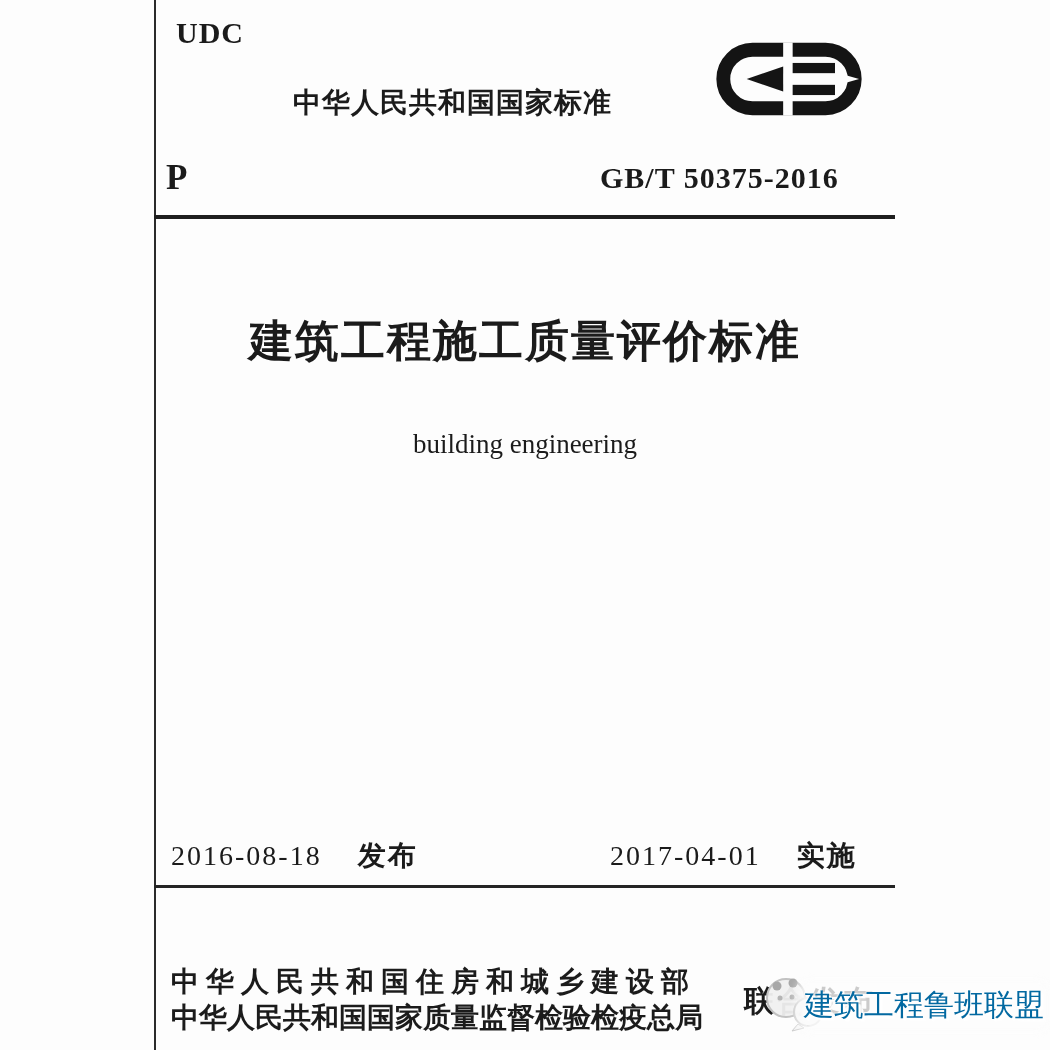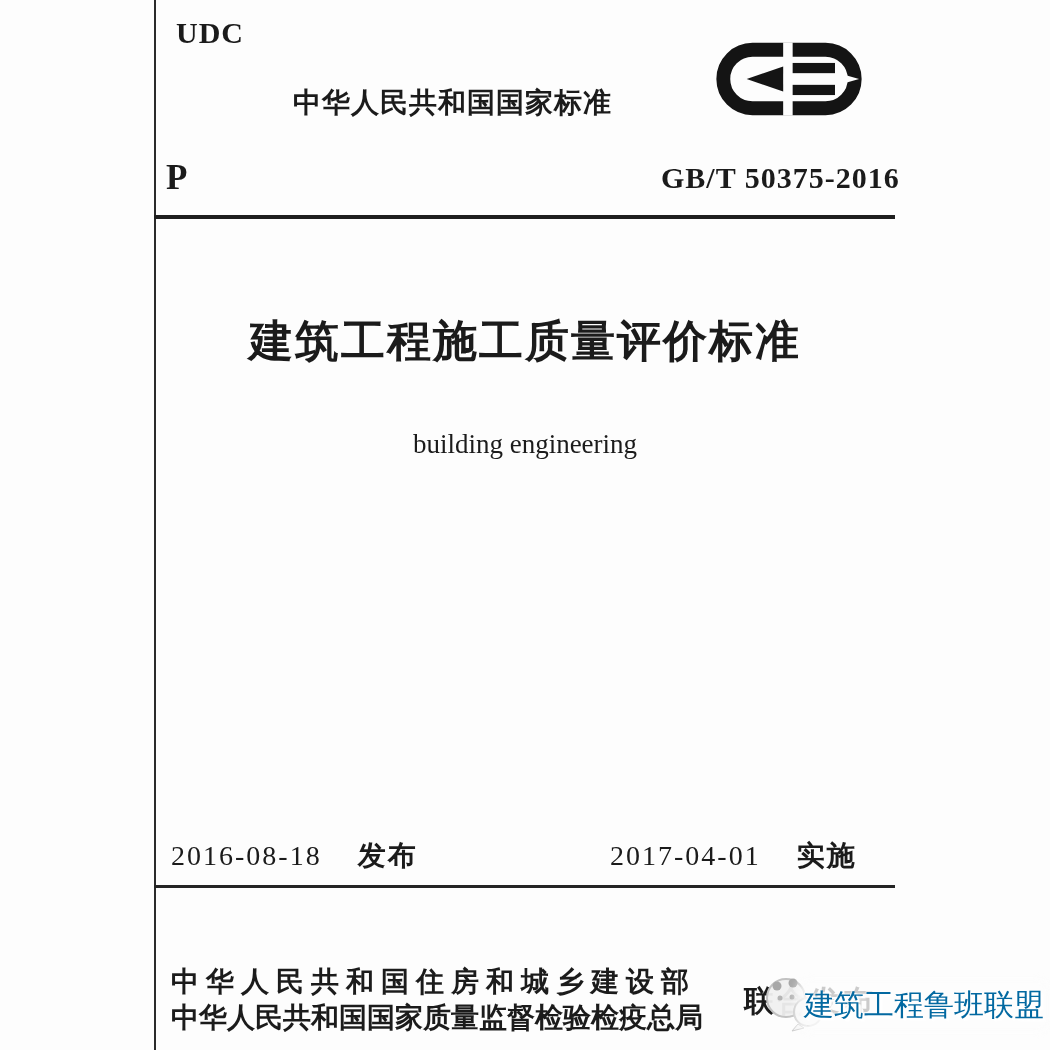--- a/index.html
+++ b/index.html
@@ -13,21 +13,21 @@
   }
   .serif { font-family: "Liberation Serif", "DejaVu Serif", serif; }
   .hei   { font-family: "Liberation Sans", "DejaVu Sans", sans-serif; }
   .abs   { position: absolute; white-space: nowrap; }
 
   #rule-left { left: 154px; top: 0; width: 2px; height: 1050px; background: #2a2a2a; }
   #udc       { left: 166px; top: 16px;  font-size: 30px; font-weight: 700; letter-spacing: 1px; margin-left: 10px; }
   #category  { left: 293px; top: 84px;  font-size: 28px; font-weight: 700; letter-spacing: 1px; }
   #gb-logo   { left: 716px; top: 42px;  width: 146px; height: 74px; }
   #p-label   { left: 166px; top: 158px; font-size: 35px; font-weight: 700; }
-  #std-no    { left: 661px; top: 161px; font-size: 30px; font-weight: 700; letter-spacing: 1px; }
+  #std-no    { left: 600px; top: 161px; font-size: 30px; font-weight: 700; letter-spacing: 1px; }
   #rule-top  { left: 154px; top: 215px; width: 741px; height: 4px; background: #1f1f1f; }
 
   #title-cn  { left: 155px; top: 312px; width: 740px; text-align: center;
                font-size: 44px; font-weight: 600; letter-spacing: 2px; }
   .title-en  { left: 155px; width: 740px; text-align: center; font-size: 27px; font-weight: 400; }
   #title-en-1 { top: 388px; }
   #title-en-2 { top: 429px; }
 
   .date-num  { font-size: 28px; font-weight: 400; letter-spacing: 2px; }
   .date-lbl  { font-size: 28px; font-weight: 700; margin-left: 32px; letter-spacing: 2px; }

